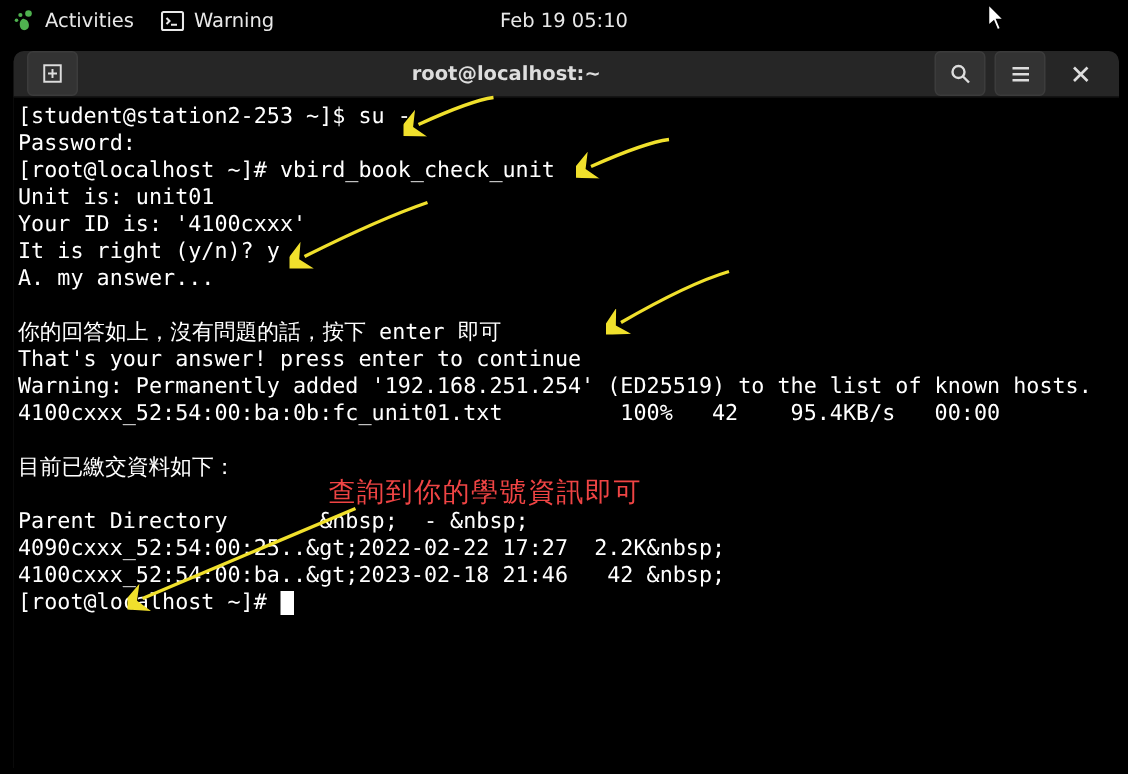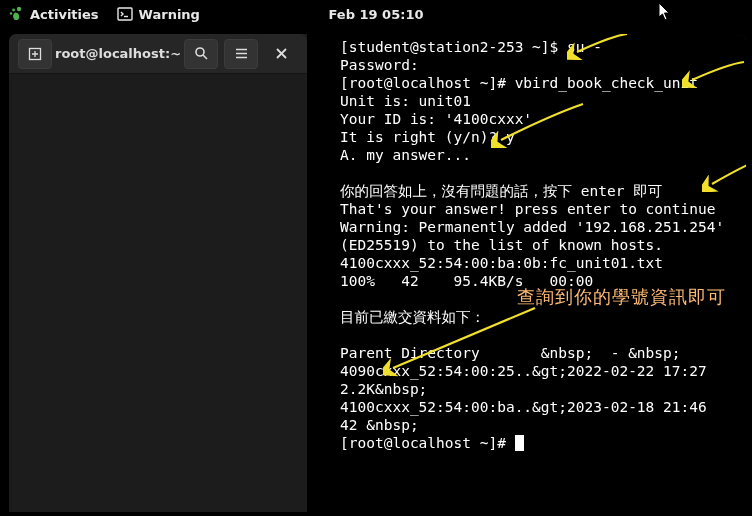--- a/index.html
+++ b/index.html
@@ -12,21 +12,21 @@
 }
 
 
 .topbar {
   height: 28px;
   background: #000;
   color: #e8e8e8;
   display: flex;
   align-items: center;
   font-size: 13px;
-  font-weight: 700;
+  font-weight: 400;
   padding: 0 8px;
   position: relative;
 }
 .topbar-left {
   display: flex;
   align-items: center;
   gap: 18px;
 }
 .topbar-item { display: flex; align-items: center; gap: 6px; }
 .clock {
@@ -44,21 +44,21 @@
 
 
 .window {
   position: absolute;
   top: 34px;
   left: 9px;
   right: 6px;
   bottom: 4px;
   background: #1c1c1c;
   display: flex;
-  flex-direction: row;
+  flex-direction: column;
   border-top-left-radius: 7px;
   border-top-right-radius: 7px;
   overflow: hidden;
 }
 .titlebar {
   height: 40px;
   background: #262626;
   display: flex;
   align-items: center;
   color: #ddd;
@@ -98,37 +98,37 @@
   flex: 1;
   background: #000;
   padding: 4px 3px 0 3px;
   font-family: "DejaVu Sans Mono", "Consolas", monospace;
   font-size: 14.5px;
   line-height: 18px;
   color: #ffffff;
   white-space: pre-wrap;
   position: relative;
 }
-.terminal .line { min-height: 18px; margin-left: 30px; }
+.terminal .line { min-height: 18px; }
 .block-cursor {
   display: inline-block;
   width: 9px;
   height: 16px;
   background: #ffffff;
   vertical-align: text-bottom;
 }
 
 
 .arrow {
   position: absolute;
   pointer-events: none;
 }
 .annotation-text {
   position: absolute;
-  color: #fdba74;
+  color: #ef4444;
   font-size: 18px;
   font-family: sans-serif;
   letter-spacing: 1px;
 }
 
 
 .cursor {
   position: absolute;
   top: 2px;
   left: 658px;

